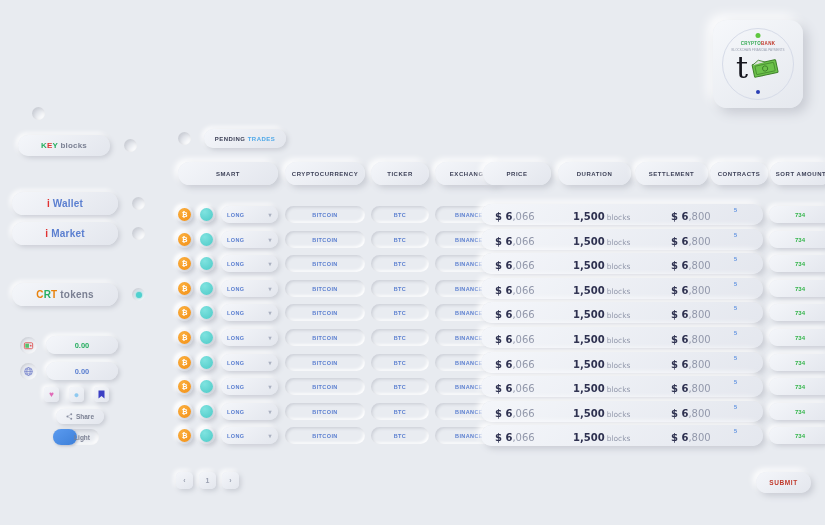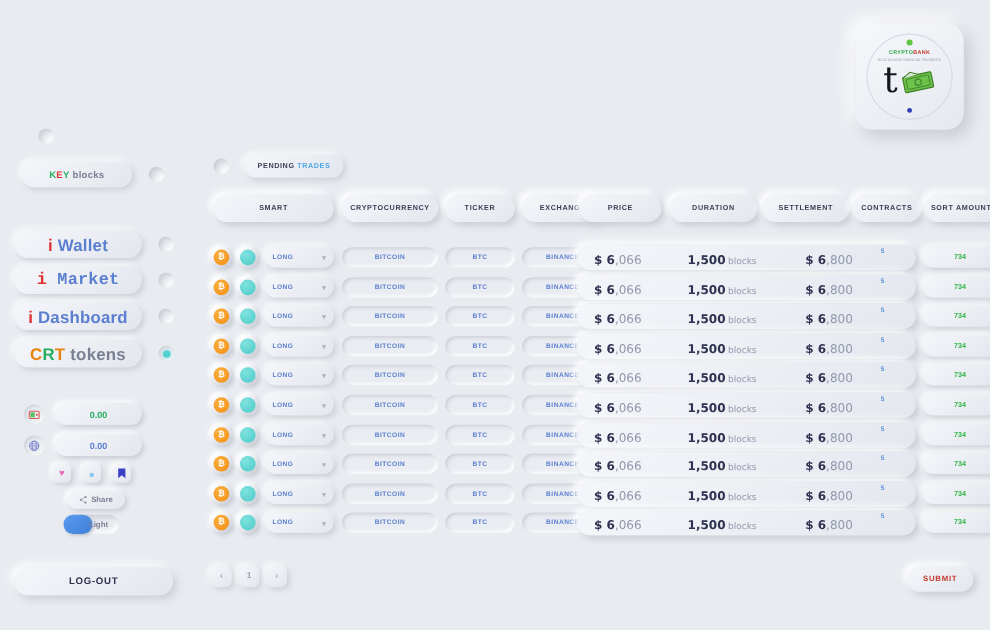--- a/index.html
+++ b/index.html
@@ -33,21 +33,21 @@
   .side-btn {
     height: 21px; border-radius: 999px;
     display: flex; align-items: center; justify-content: center;
     font-size: 8px; font-weight: 700; color: #4b4f63;
     letter-spacing: .2px;
     background: linear-gradient(145deg, #f4f6fa, #e3e6ed);
     box-shadow: 2px 2px 5px #c9ccd4, -2px -2px 5px #ffffff;
     cursor: pointer;
   }
   .side-btn.small { width: 92px; }
-  .side-btn.wide  { width: 106px; height: 23px; font-size: 14px; }
+  .side-btn.wide  { width: 106px; height: 23px; font-size: 10px; }
 
   .radio {
     width: 13px; height: 13px; border-radius: 50%;
     background: #e8ebf0;
     box-shadow: inset 2px 2px 4px #c7cad2, inset -2px -2px 4px #ffffff;
     display: flex; align-items: center; justify-content: center;
     cursor: pointer;
   }
   .radio .dot { width: 6px; height: 6px; border-radius: 50%; background: transparent; }
   .radio.on { box-shadow: inset 1px 1px 3px #c7cad2, inset -1px -1px 3px #ffffff; }
@@ -262,37 +262,29 @@
 
     <div class="side-row" style="left:12px; top:192px;">
       <div class="side-btn wide">
         <span><span class="cl-r">i</span>&nbsp;<span style="color:#5b7fd0">Wallet</span></span>
       </div>
       <div class="radio" style="margin-left:14px;">
           <span class="dot"></span>
         </div>
     </div>
 
-    <div class="side-row" style="left:12px; top:222px;font-family:Liberation Mono, monospace;">
+    <div class="side-row" style="left:12px; top:222px;">
       <div class="side-btn wide">
         <span><span class="cl-r">i</span>&nbsp;<span style="color:#5b7fd0">Market</span></span>
       </div>
       <div class="radio" style="margin-left:14px;">
           <span class="dot"></span>
         </div>
     </div>
 
-    <div class="side-row" style="left:12px; top:252px;">
-      <div class="side-btn wide">
-        <span><span class="cl-r">i</span>&nbsp;<span style="color:#5b7fd0">Dashboard</span></span>
-      </div>
-      <div class="radio" style="margin-left:14px;">
-          <span class="dot"></span>
-        </div>
-    </div>
 
     <div class="side-row" style="left:12px; top:283px;">
       <div class="side-btn wide">
         <span><span class="cl-o">C</span><span class="cl-g">R</span><span class="cl-o">T</span><span class="lbl-gray"> tokens</span></span>
       </div>
       <div class="radio on" style="margin-left:14px;">
           <span class="dot"></span>
         </div>
     </div>
 
@@ -343,21 +335,20 @@
           <line x1="2.4" y1="4.6" x2="5.2" y2="6.1" stroke="#8a90a3" stroke-width=".6"></line>
         </svg>
       <span>Share</span>
     </div>
 
     <div class="toggle" style="position:absolute; left:53px; top:429px;">
       <div class="knob"></div>
       <span class="tlabel">Light</span>
     </div>
 
-    <div class="logout">LOG-OUT</div>
   </div>
 
   <div class="rt-tile">
     <div class="rt-circle">
       <div class="rt-dot-top"></div>
       <div class="rt-dot-bot"></div>
       <div class="rt-brand"><span style="color:#2fa84f">CRYPTO</span><span style="color:#c0392b">BANK</span></div>
       <div class="rt-sub">BLOCKCHAIN FINANCIAL PAYMENTS</div>
       <div class="rt-main">
         <span class="rt-t">t</span>

